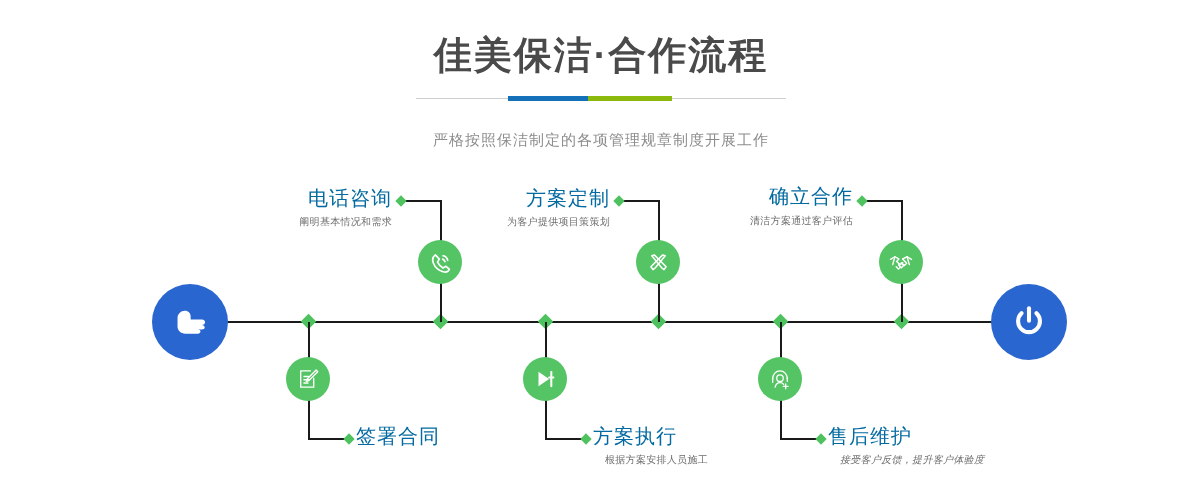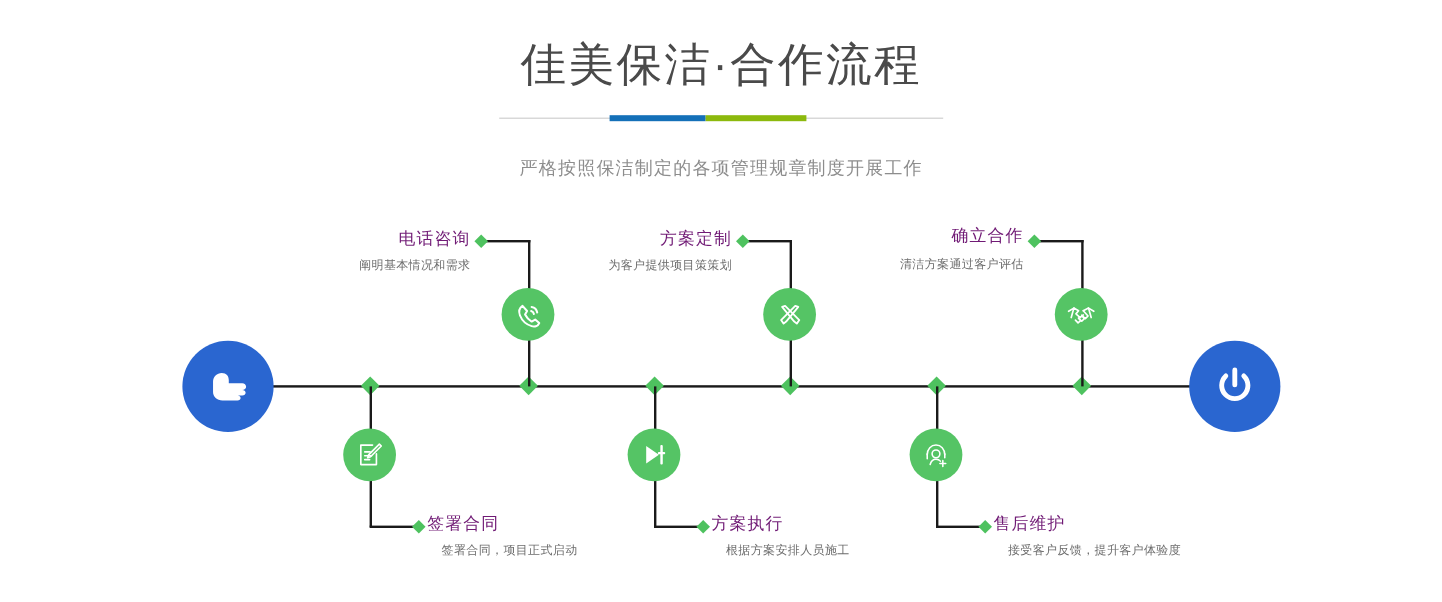--- a/index.html
+++ b/index.html
@@ -24,21 +24,21 @@
     position: absolute;
     left: 0;
     top: 0;
     width: 1202px;
     text-align: center;
   }
   .page-title {
     margin: 0;
     padding-top: 34px;
     font-size: 38px;
-    font-weight: normal;
+    font-weight: bold;
     letter-spacing: 2px;
     color: #4a4a4a;
     line-height: 1.15;
   }
   .divider {
     position: relative;
     width: 370px;
     height: 5px;
     margin: 18px auto 0 auto;
   }
@@ -138,22 +138,22 @@
     height: 2px;
     background: #1a1a1a;
   }
 
   
   .label {
     position: absolute;
     white-space: nowrap;
   }
   .label .l-title {
-    font-size: 14px;
-    color: #701a75;
+    font-size: 20px;
+    color: #0369a1;
     letter-spacing: 1px;
     line-height: 20px;
   }
   .label .l-desc {
     font-size: 10px;
     color: #6d6d6d;
     letter-spacing: 0.3px;
     line-height: 20px;
     padding-top: 4px;
   }
@@ -284,21 +284,20 @@
           <path d="M22 26 L33 26"></path>
           <path d="M22 34 L36 34"></path>
           <path d="M22 42 L32 42"></path>
           <path d="M52 10 L56 14 L34 36 L28 38 L30 32 Z"></path>
         </g>
       </svg>
     </span>
   </div>
   <div class="label bottom" style="left:356px; top:426px; width:300px;">
     <div class="l-title">签署合同</div>
-    <div class="l-desc" style="padding-left:12px;">签署合同，项目正式启动</div>
   </div>
 
   <div class="stem" style="left:545px; top:322px; height:117px;"></div>
   <div class="elbow-h" style="left:545px; top:438px; width:41px;"></div>
   <div class="tip-diamond" style="left:582px; top:435px;"></div>
   <div class="node" style="left:523px; top:357px;">
     <span>
       <svg width="26" height="26" viewBox="0 0 64 64" aria-hidden="true">
         <g fill="#ffffff">
           <path d="M16 14 L42 32 L16 50 Z"></path>
@@ -324,16 +323,16 @@
           <path d="M14 30 L14 40 M50 30 L50 38"></path>
           <circle cx="32" cy="30" r="8"></circle>
           <path d="M20 52 C22 44, 26 41, 32 41 C36 41, 39 42.5, 41 45"></path>
           <path d="M46 44 L46 56 M40 50 L52 50"></path>
         </g>
       </svg>
     </span>
   </div>
   <div class="label bottom" style="left:828px; top:426px; width:330px;">
     <div class="l-title">售后维护</div>
-    <div class="l-desc" style="padding-left:12px;">接受客户反馈，提升客户体验度</div>
+    <div class="l-desc" style="padding-left:12px;font-style:italic;">接受客户反馈，提升客户体验度</div>
   </div>
 
 </div>
 
 </body></html>

